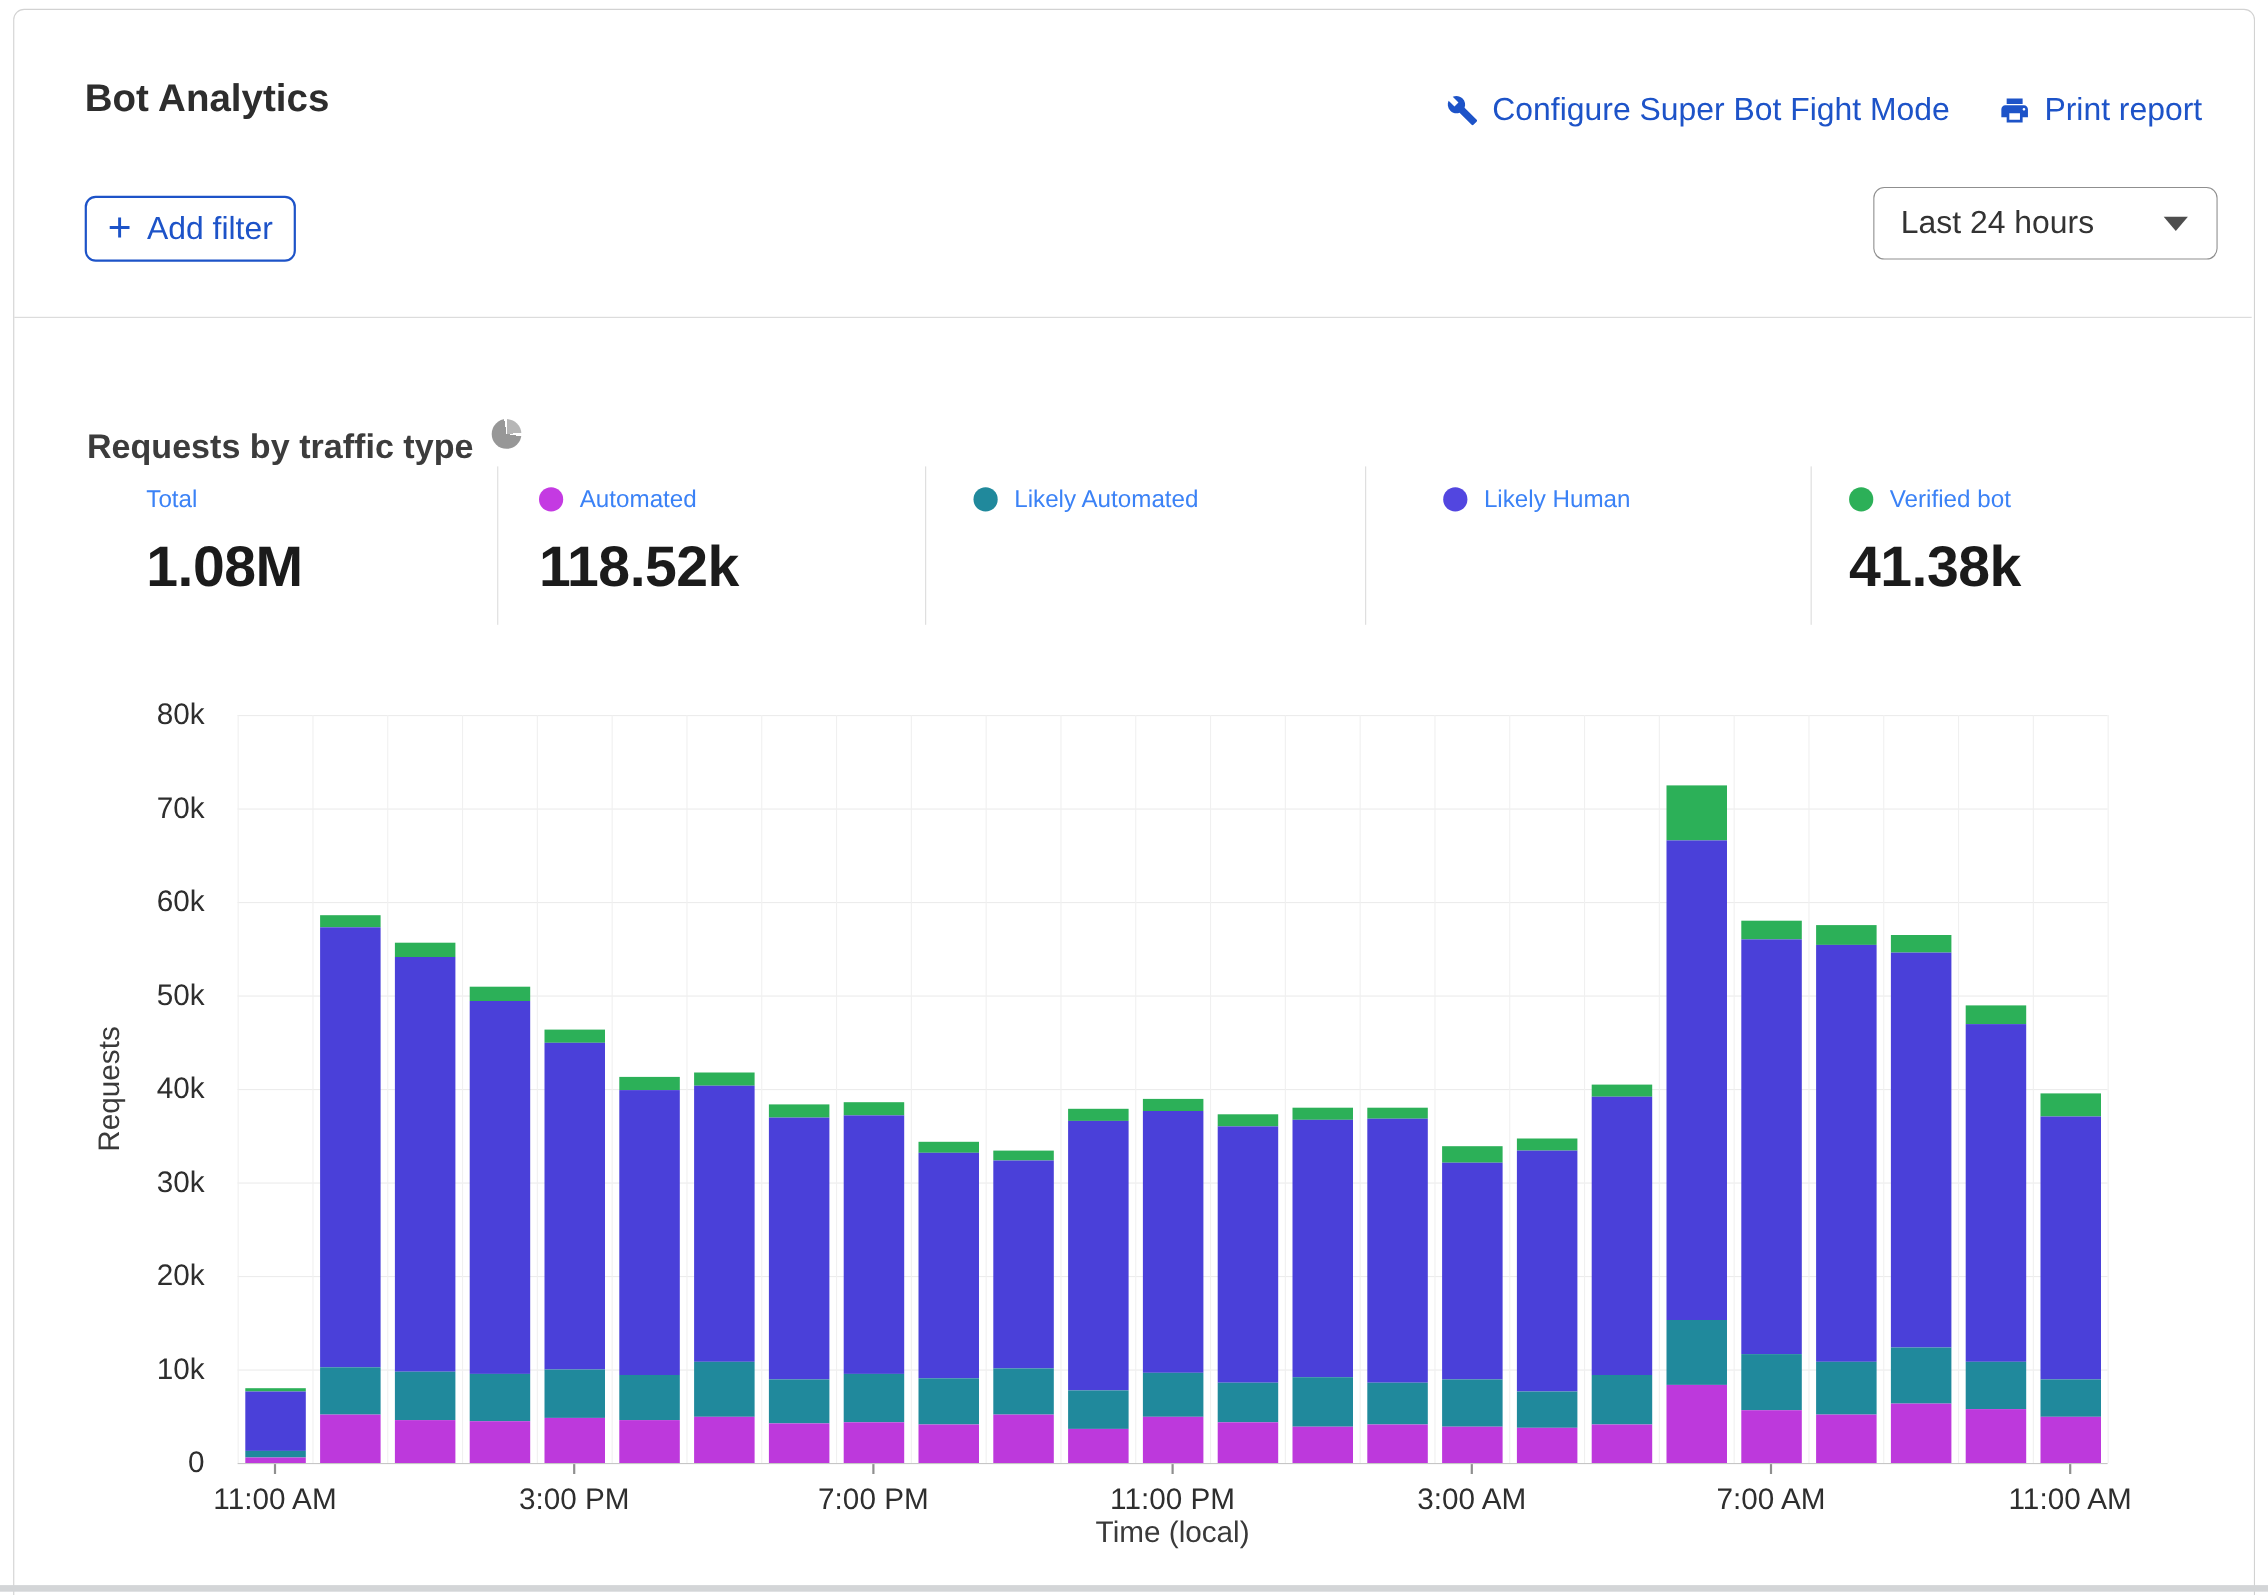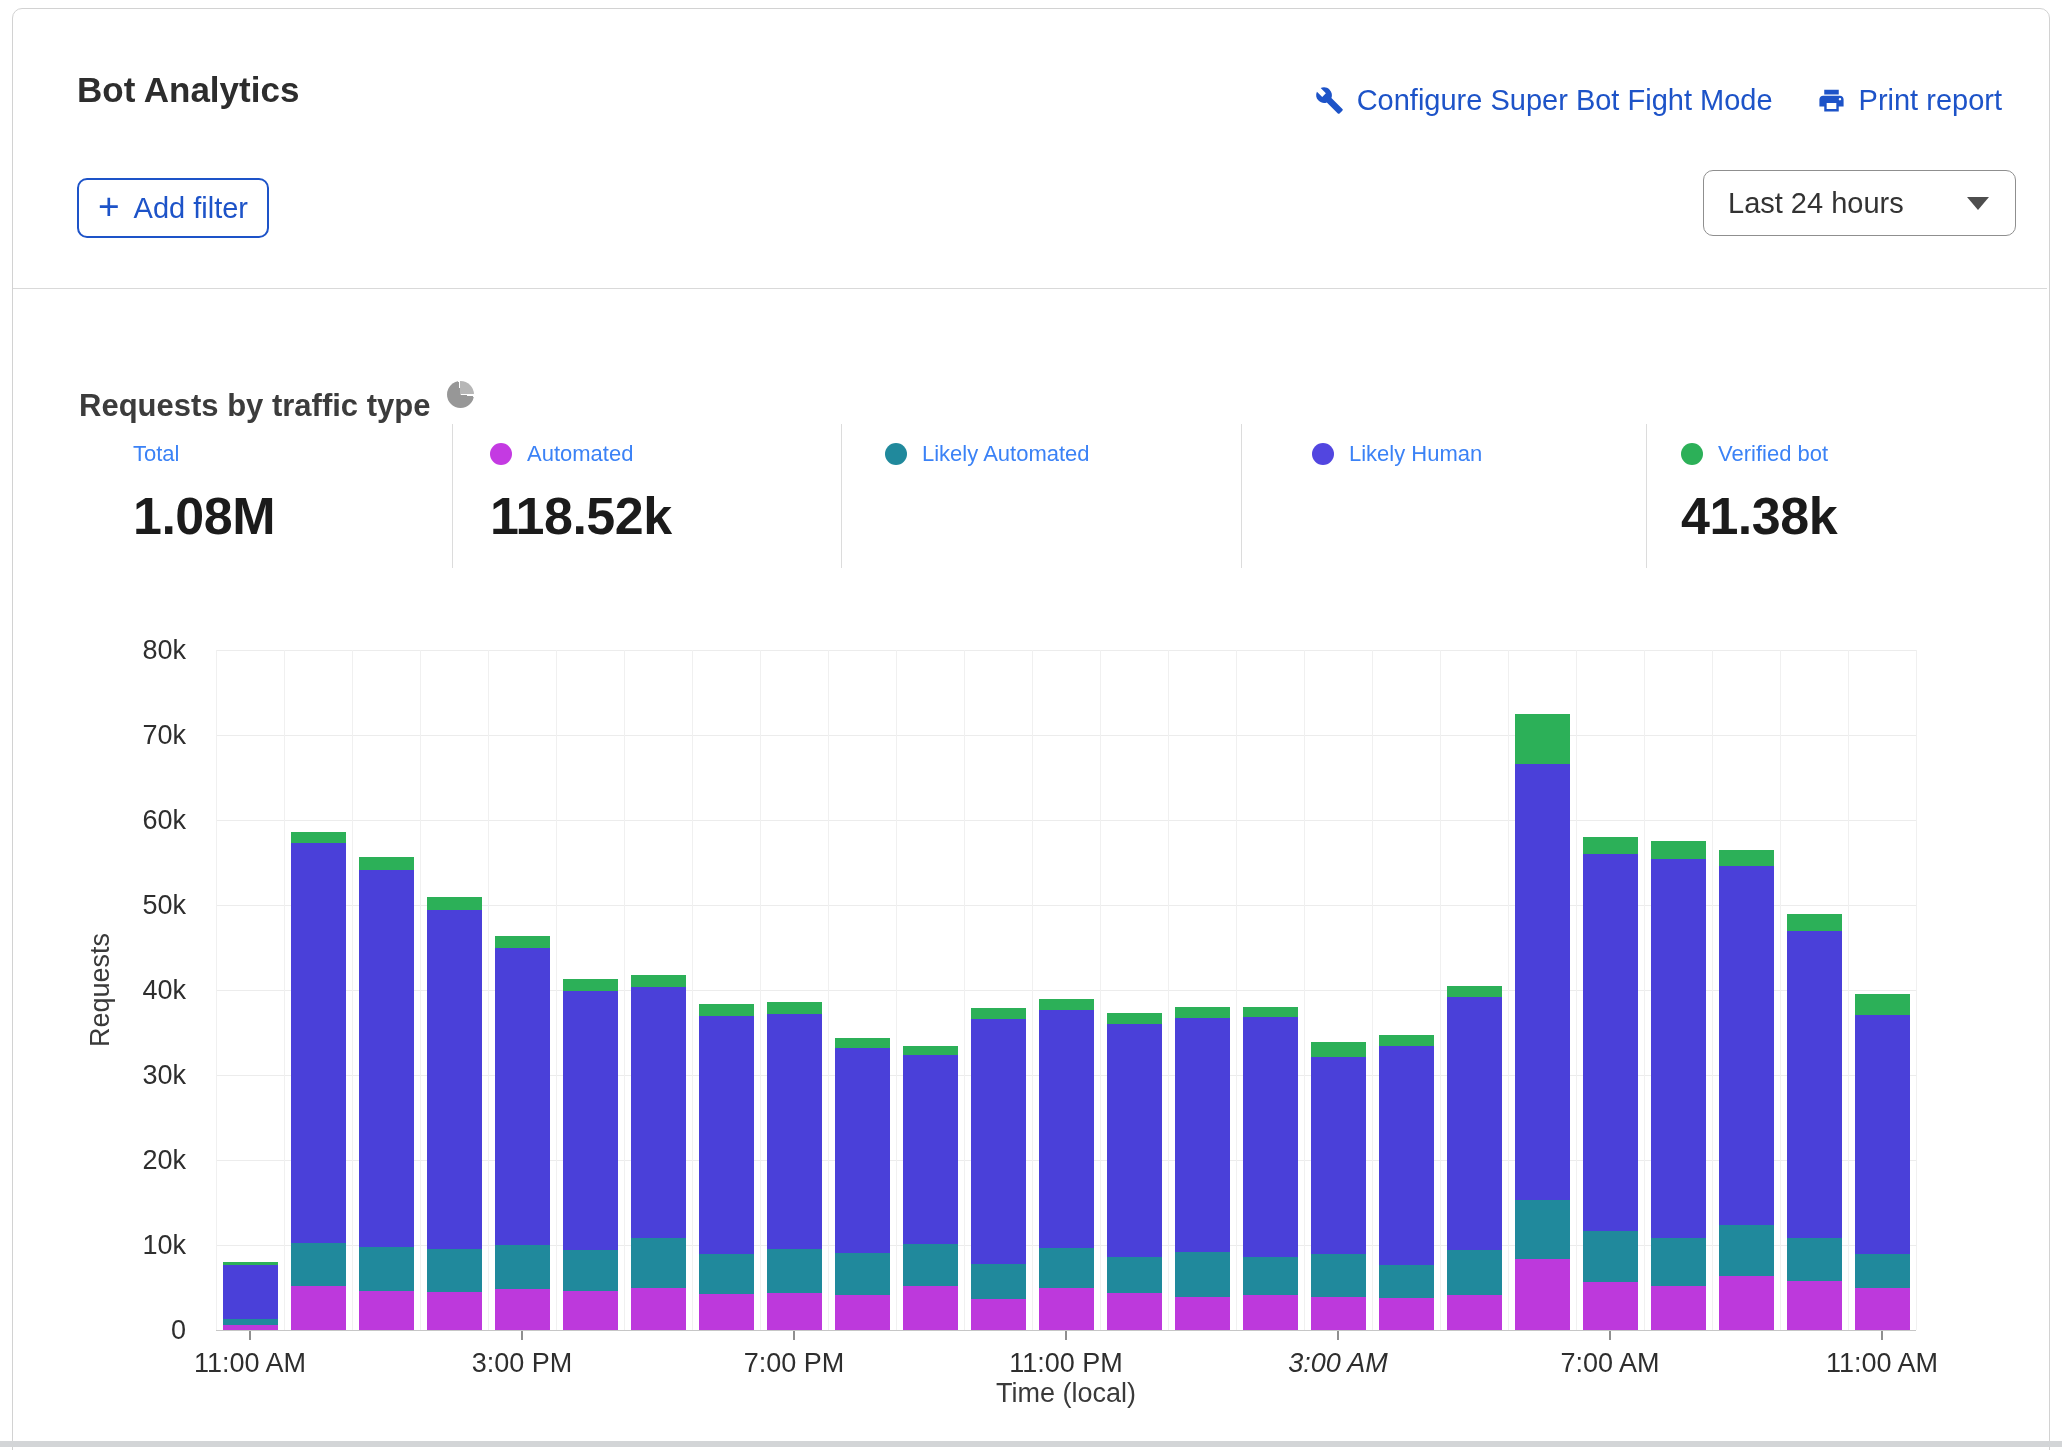--- a/index.html
+++ b/index.html
@@ -354,21 +354,21 @@
     </div>
     <div class="xtick-dash" style="left: 33px;"></div>
     <div class="xlab" style="left: -96px;">11:00 AM</div>
     <div class="xtick-dash" style="left: 305px;"></div>
     <div class="xlab" style="left: 176px;">3:00 PM</div>
     <div class="xtick-dash" style="left: 577px;"></div>
     <div class="xlab" style="left: 448px;">7:00 PM</div>
     <div class="xtick-dash" style="left: 849px;"></div>
     <div class="xlab" style="left: 720px;">11:00 PM</div>
     <div class="xtick-dash" style="left: 1121px;"></div>
-    <div class="xlab" style="left: 992px; font-style: italic;">3:00 AM</div>
+    <div class="xlab" style="left: 992px;">3:00 AM</div>
     <div class="xtick-dash" style="left: 1393px;"></div>
     <div class="xlab" style="left: 1264px;">7:00 AM</div>
     <div class="xtick-dash" style="left: 1665px;"></div>
     <div class="xlab" style="left: 1536px;">11:00 AM</div>
   </div>
 <div class="x-axis-title">Time (local)</div>
 
 <div class="bottom-strip"></div>
 
 </body></html>

